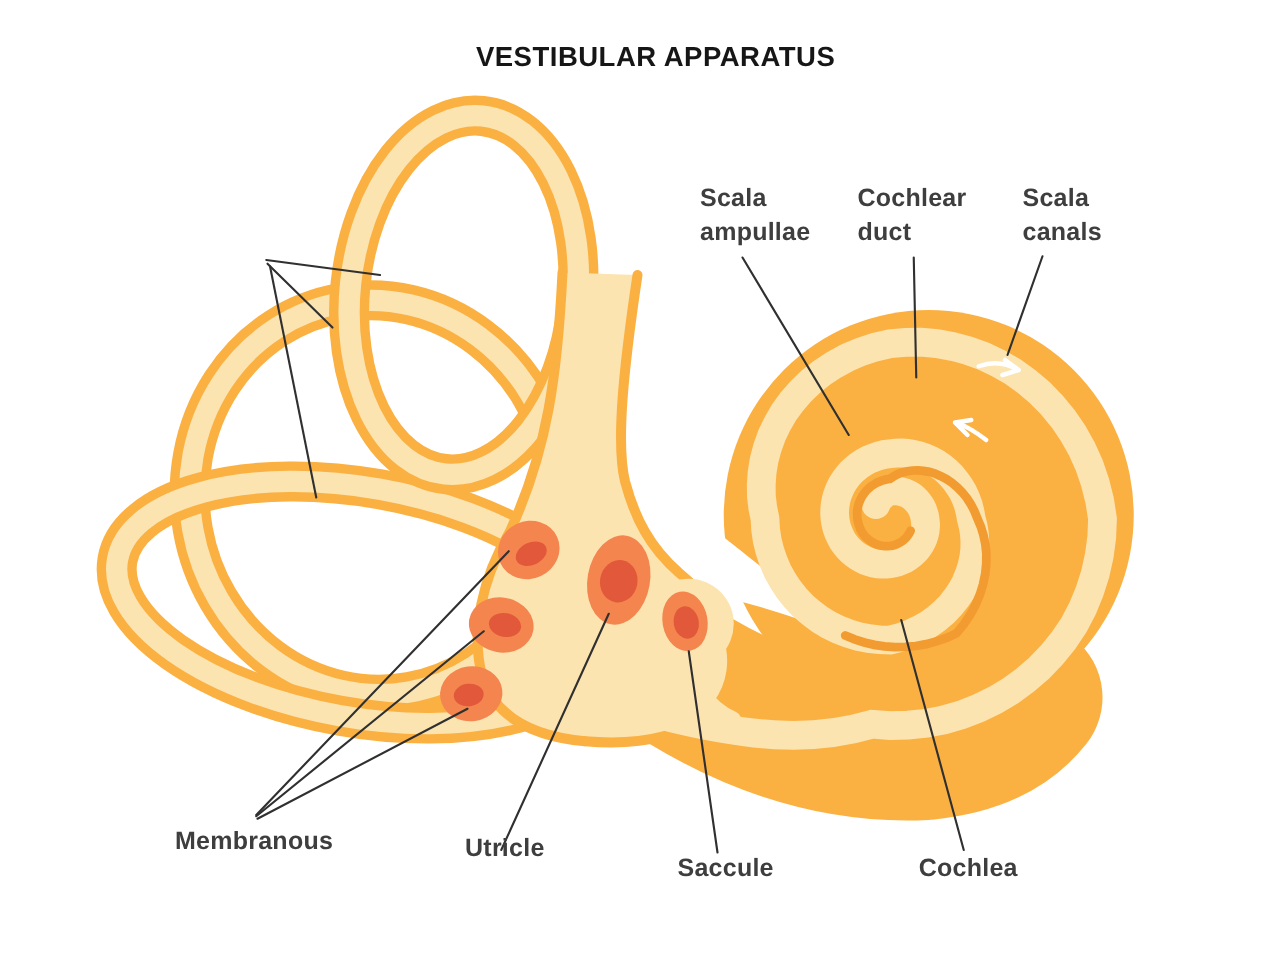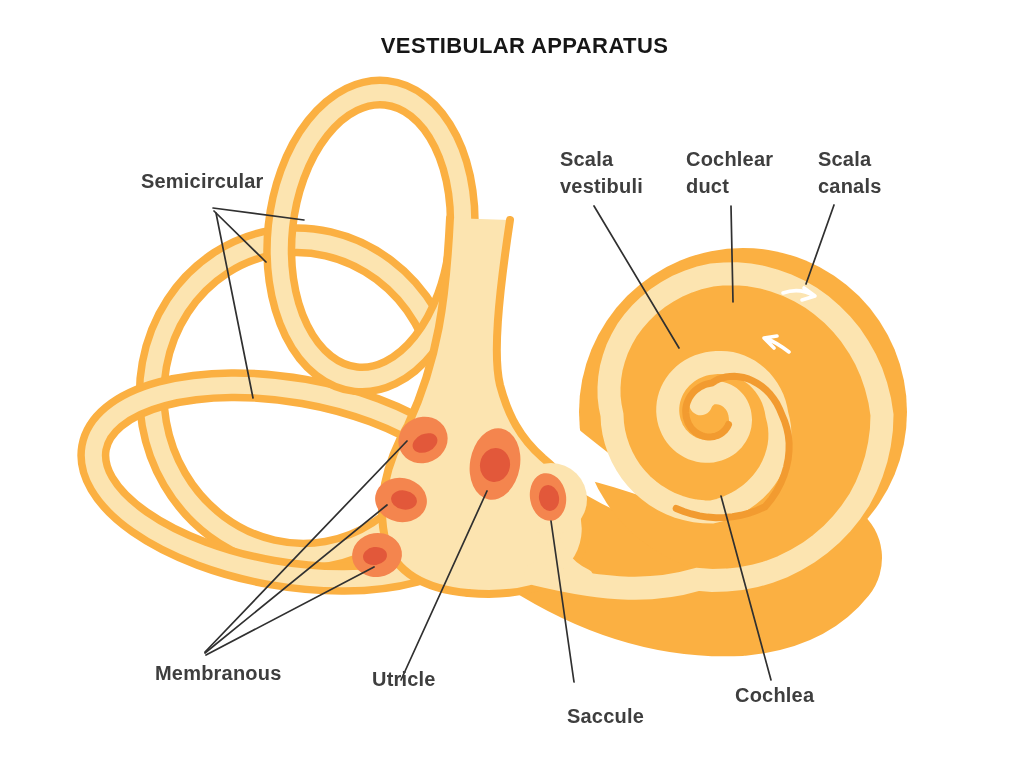--- a/index.html
+++ b/index.html
@@ -21,23 +21,23 @@
   .amp-inner{fill:var(--ampInner,#E2583A);}
   .arrow{fill:none;stroke:var(--arrow,#FFFFFF);stroke-width:3.6;stroke-linecap:round;stroke-linejoin:round;}
   .leader{stroke:var(--leader,#303030);stroke-width:1.7;stroke-linecap:round;}
   .lbl{position:absolute;font-size:20px;line-height:27px;color:var(--label,#3E3E3E);
        letter-spacing:0.2px;white-space:nowrap;font-weight:bold;}
   .lbl span{display:block;}
   #lbl-semicircular{left:141px;top:167px;line-height:29px;}
   #lbl-scala-vestibuli{left:560px;top:146px;}
   #lbl-cochlear-duct{left:686px;top:146px;}
   #lbl-scala-tympani{left:818px;top:146px;}
-  #lbl-membranous{left:155px;top:659px;line-height:29px;}
+  #lbl-membranous{left:140px;top:659px;line-height:29px;}
   #lbl-utricle{left:372px;top:666px;}
-  #lbl-saccule{left:542px;top:703px;margin-left:25px;}
+  #lbl-saccule{left:542px;top:682px;}
   #lbl-cochlea{left:735px;top:682px;}
   #title{position:absolute;top:33px;left:0;right:0;text-align:center;font-weight:bold;
          font-size:22px;letter-spacing:0.4px;color:var(--title,#161616);padding-left:25px;}
 </style>
 </head>
 <body>
 
 <div id="stage">
 
   <svg id="art" viewBox="0 0 1024 784">
@@ -97,25 +97,24 @@
       <line class="leader" x1="206" y1="655" x2="374" y2="567"></line>
       <line class="leader" x1="487" y1="491" x2="401" y2="680"></line>
       <line class="leader" x1="551" y1="521" x2="574" y2="682"></line>
       <line class="leader" x1="721" y1="496" x2="771" y2="680"></line>
     </g>
   </svg>
 
   <div id="title">VESTIBULAR APPARATUS</div>
 
   <div class="lbl" id="lbl-semicircular">
-    <span>Semicircular</span>
   </div>
   <div class="lbl" id="lbl-scala-vestibuli">
     <span>Scala</span>
-    <span>vestibuli</span>
+    <span>ampullae</span>
   </div>
   <div class="lbl" id="lbl-cochlear-duct">
     <span>Cochlear</span>
     <span>duct</span>
   </div>
   <div class="lbl" id="lbl-scala-tympani">
     <span>Scala</span>
     <span>canals</span>
   </div>
   <div class="lbl" id="lbl-membranous">

